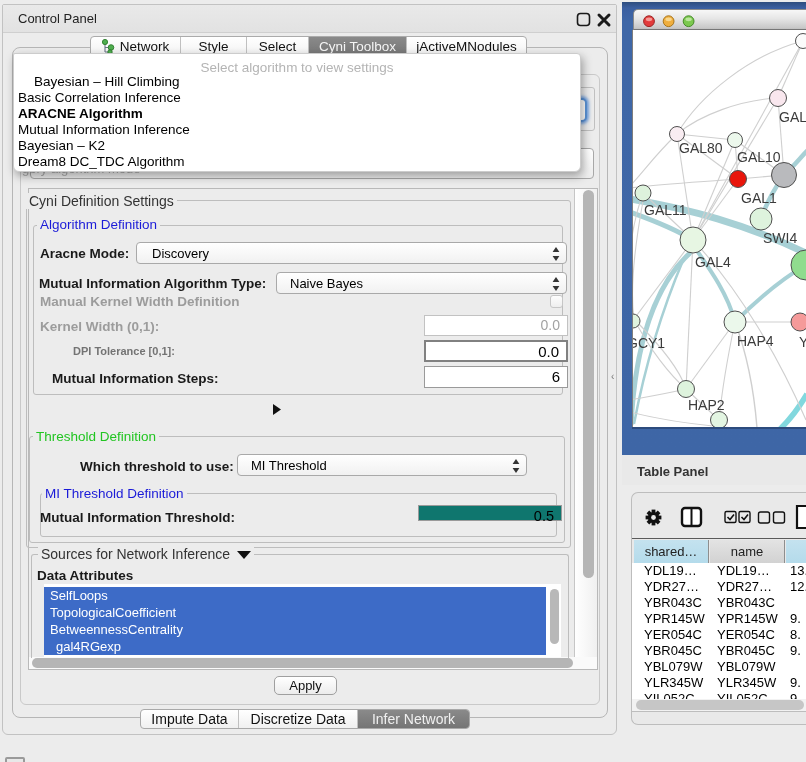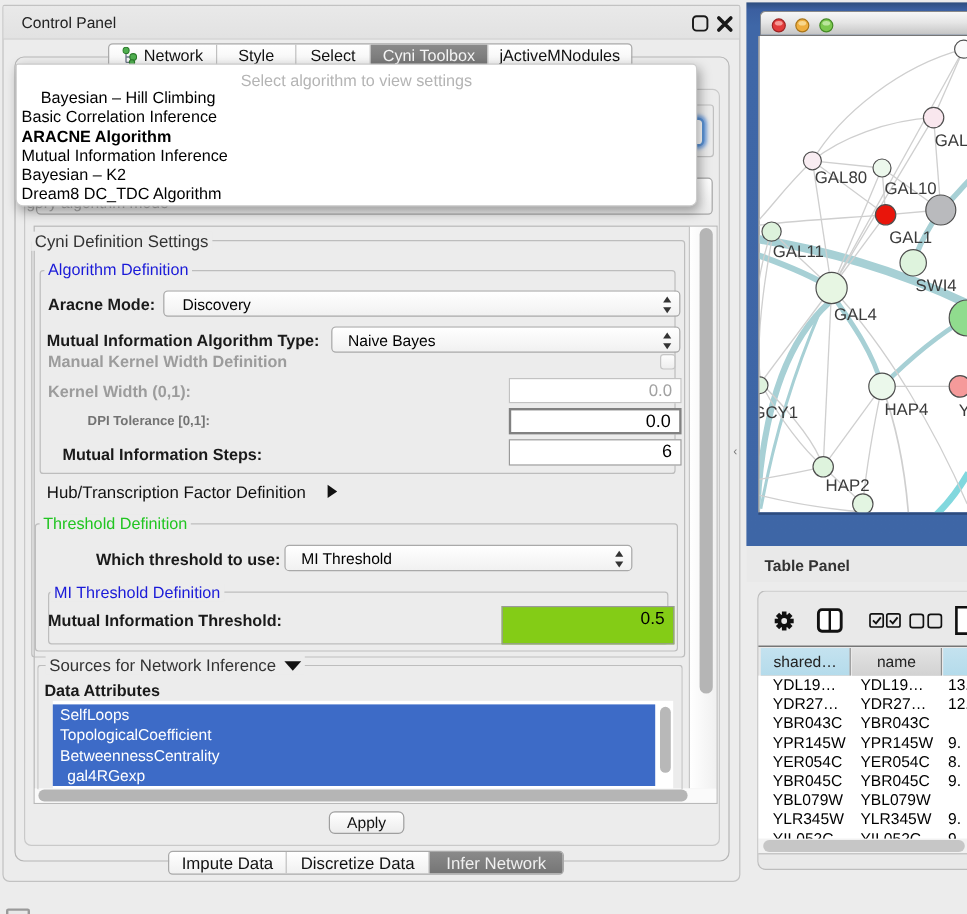--- a/index.html
+++ b/index.html
@@ -293,42 +293,41 @@
 
   <div class="abs" style="left:40px; top:319px; font-size:13.5px; font-weight:bold; color:#9c9c9c;">Kernel Width (0,1):</div>
   <div class="abs" style="left:424px; top:315px; width:144px; height:21px; border:1px solid #c2c2c2; background:#fff; font-size:14px; color:#a2a2a2; text-align:right; line-height:19px; padding-right:7px;">0.0</div>
 
   <div class="abs" style="left:40px; top:345px; font-size:11px; font-weight:bold; color:#737373;margin-left:33px;">DPI Tolerance [0,1]:</div>
   <div class="abs" style="left:424px; top:340px; width:144px; height:22px; border:2px solid #818181; background:#fff; font-size:15px; color:#000; text-align:right; line-height:19px; padding-right:7px;">0.0</div>
 
   <div class="abs" style="left:40px; top:371px; font-size:13.5px; font-weight:bold; color:#1a1a1a;padding-left:12px;">Mutual Information Steps:</div>
   <div class="abs" style="left:424px; top:366px; width:144px; height:22px; border:1px solid #9a9a9a; background:#fff; font-size:15px; color:#000; text-align:right; line-height:20px; padding-right:7px;">6</div>
 
-  <div class="abs" style="left:39px; top:402px; font-size:14px; color:#111;">Hub/Transcription Factor Definition</div>
   <svg class="abs" style="left:271px; top:403px;" width="12" height="13" viewBox="0 0 12 13">
       <path d="M 2,1 L 10,6.5 L 2,12 Z" fill="#111"></path>
     </svg>
 
   <div class="abs" style="left:29px; top:436px; width:536px; height:107px; border:1px solid #bdbdbd; border-radius:3px;"></div>
   <div class="abs" style="left:33px; top:429px; background:#ececec; padding:0 3px; font-size:13.5px; color:#21c521;">Threshold Definition</div>
 
   <div class="abs" style="left:80px; top:459px; font-size:13.5px; font-weight:bold; color:#1a1a1a;">Which threshold to use:</div>
   <div class="abs" style="left:237px; top:454px; width:290px; height:22px; border:1px solid #a9a9a9; border-radius:4px; background:linear-gradient(180deg,#ffffff 0,#f1f1f1 100%);">
     <div class="abs" style="left:13px; top:3px; font-size:13px; color:#000;">MI Threshold</div>
     <svg class="abs" style="right:5px; top:3px;" width="10" height="16" viewBox="0 0 10 16">
       <path d="M 5,1 L 8.4,6 L 1.6,6 Z" fill="#333"></path>
       <path d="M 5,15 L 8.4,10 L 1.6,10 Z" fill="#333"></path>
     </svg>
   </div>
 
   <div class="abs" style="left:40px; top:493px; width:517px; height:44px; border:1px solid #bdbdbd; border-radius:3px;"></div>
   <div class="abs" style="left:42px; top:486px; background:#ececec; padding:0 3px; font-size:13.5px; color:#1a1ad8;">MI Threshold Definition</div>
 
   <div class="abs" style="left:40px; top:510px; font-size:13.5px; font-weight:bold; color:#1a1a1a;">Mutual Information Threshold:</div>
-  <div class="abs" style="left:418px; top:505px; width:144px; height:32px; border:1px solid #9a9a9a; background:#84cc16; font-size:14.5px; color:#000; text-align:right; line-height:21px; padding-right:7px;">0.5</div>
+  <div class="abs" style="left:418px; top:505px; width:144px; height:16px; border:1px solid #9a9a9a; background:#0f766e; font-size:14.5px; color:#000; text-align:right; line-height:21px; padding-right:7px;">0.5</div>
 
   <div class="abs" style="left:31px; top:554px; width:538px; height:104px; border:1px solid #bdbdbd; border-top-left-radius:3px; border-top-right-radius:3px; border-bottom:none;"></div>
   <div class="abs" style="left:38px; top:546px; background:#ececec; padding:0 3px; font-size:14px; color:#333;">Sources for Network Inference <span style="display:inline-block; width:0; height:0; border-left:7.5px solid transparent; border-right:7.5px solid transparent; border-top:8px solid #111; vertical-align:middle; margin-left:3px;"></span></div>
   <div class="abs" style="left:37px; top:568px; font-size:13.5px; font-weight:bold; color:#1a1a1a;">Data Attributes</div>
 
   <div class="abs" style="left:44px; top:584px; width:517px; height:73px; background:#ffffff;"></div>
   <div class="abs" style="left:44px; top:587px; width:502px; height:68px; background:#3d6bc7; font-size:13px; color:#ffffff;">
     <div style="height:17px; line-height:17px; padding-left:6px;">SelfLoops</div>
     <div style="height:17px; line-height:17px; padding-left:6px;">TopologicalCoefficient</div>
     <div style="height:17px; line-height:17px; padding-left:6px;">BetweennessCentrality</div>

